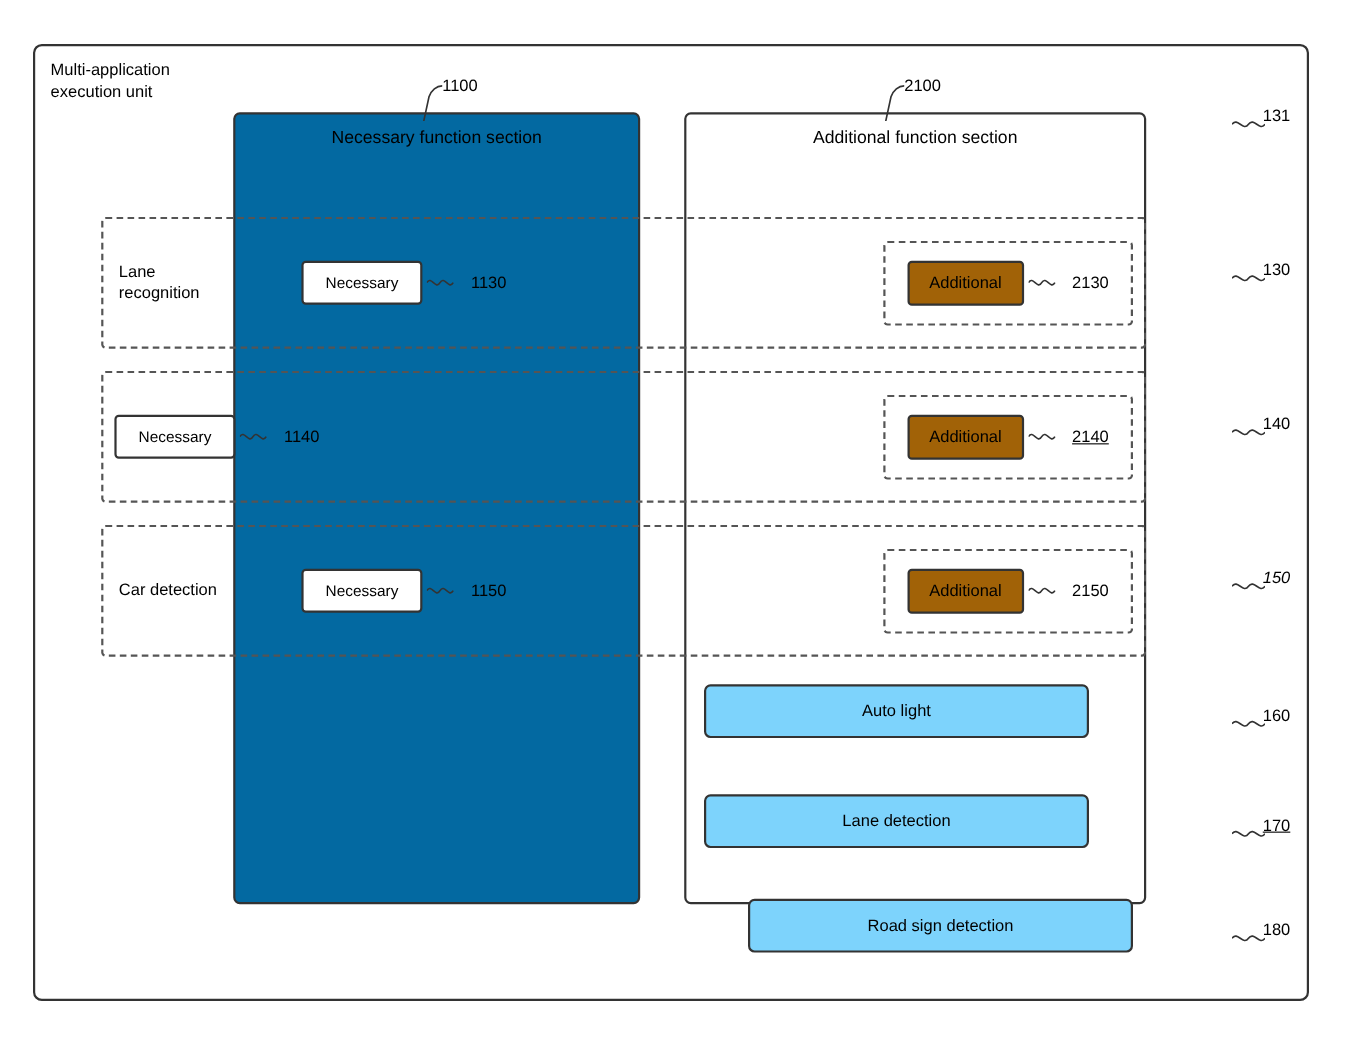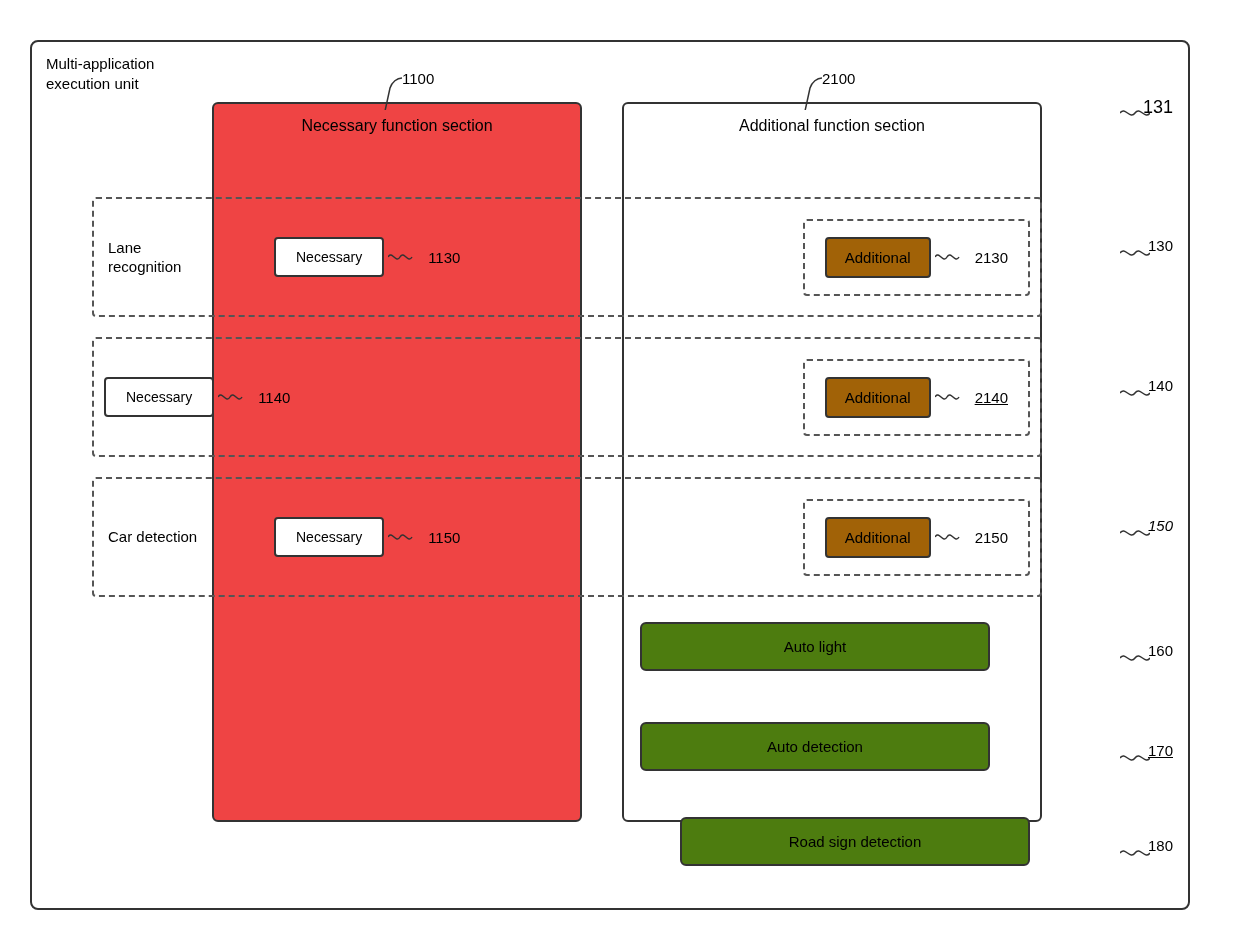--- a/index.html
+++ b/index.html
@@ -34,21 +34,21 @@
 
     
     .section-1100 {
       position: absolute;
       top: 60px;
       left: 180px;
       width: 370px;
       height: 720px;
       border: 2px solid #333;
       border-radius: 6px;
-      background: #ef4444;
+      background: #0369a1;
     }
 
     
     .section-2100 {
       position: absolute;
       top: 60px;
       left: 590px;
       width: 420px;
       height: 720px;
       border: 2px solid #333;
@@ -104,21 +104,21 @@
       display: inline-block;
     }
 
     
     .standalone-box {
       border: 2px solid #333;
       border-radius: 6px;
       padding: 14px 20px;
       font-size: 15px;
       text-align: center;
-      background: #4d7c0f;
+      background: #7dd3fc;
       position: absolute;
     }
 
     
     .row-130 {
       top: 155px;
       height: 120px;
     }
 
     
@@ -167,21 +167,21 @@
   </div>
 
   <div style="position:absolute; top:28px; left:790px; font-size:15px;">
     <span>2100</span>
   </div>
   <svg style="position:absolute; top:28px; left:730px; width:80px; height:40px;">
     <path d="M60,8 C55,8 50,12 48,18 L40,55" stroke="#333" stroke-width="1.5" fill="none"></path>
     <line x1="40" y1="55" x2="40" y2="62" stroke="#333" stroke-width="1.5"></line>
   </svg>
 
-  <div style="position:absolute; top:55px; right:15px; font-size:18px;">131</div>
+  <div style="position:absolute; top:55px; right:15px; font-size:15px;">131</div>
 
   <svg style="position:absolute; top:62px; right:38px; width:30px; height:18px;">
     <path d="M0,9 C5,2 10,16 15,9 C20,2 25,16 30,9" stroke="#333" stroke-width="1.5" fill="none"></path>
   </svg>
 
   <div class="row-dashed row-130">
     <div class="row-label" style="white-space:pre-line;">Lane
 recognition</div>
 
     <div style="flex:1; display:flex; align-items:center; padding-left:10px;">
@@ -271,21 +271,21 @@
 
   <div class="standalone-box" style="left:608px; top:580px; width:350px;">
     <span>Auto light</span>
   </div>
   <div style="position:absolute; top:600px; right:15px; font-size:15px;">160</div>
   <svg style="position:absolute; top:607px; right:38px; width:30px; height:18px;">
     <path d="M0,9 C5,2 10,16 15,9 C20,2 25,16 30,9" stroke="#333" stroke-width="1.5" fill="none"></path>
   </svg>
 
   <div class="standalone-box" style="left:608px; top:680px; width:350px;">
-    <span>Auto detection</span>
+    <span>Lane detection</span>
   </div>
   <div style="position:absolute; top:700px; right:15px; font-size:15px;text-decoration:underline;">170</div>
   <svg style="position:absolute; top:707px; right:38px; width:30px; height:18px;">
     <path d="M0,9 C5,2 10,16 15,9 C20,2 25,16 30,9" stroke="#333" stroke-width="1.5" fill="none"></path>
   </svg>
 
   <div class="standalone-box" style="left:608px; top:775px; width:350px;margin-left:40px;">
     <span>Road sign detection</span>
   </div>
   <div style="position:absolute; top:795px; right:15px; font-size:15px;">180</div>

